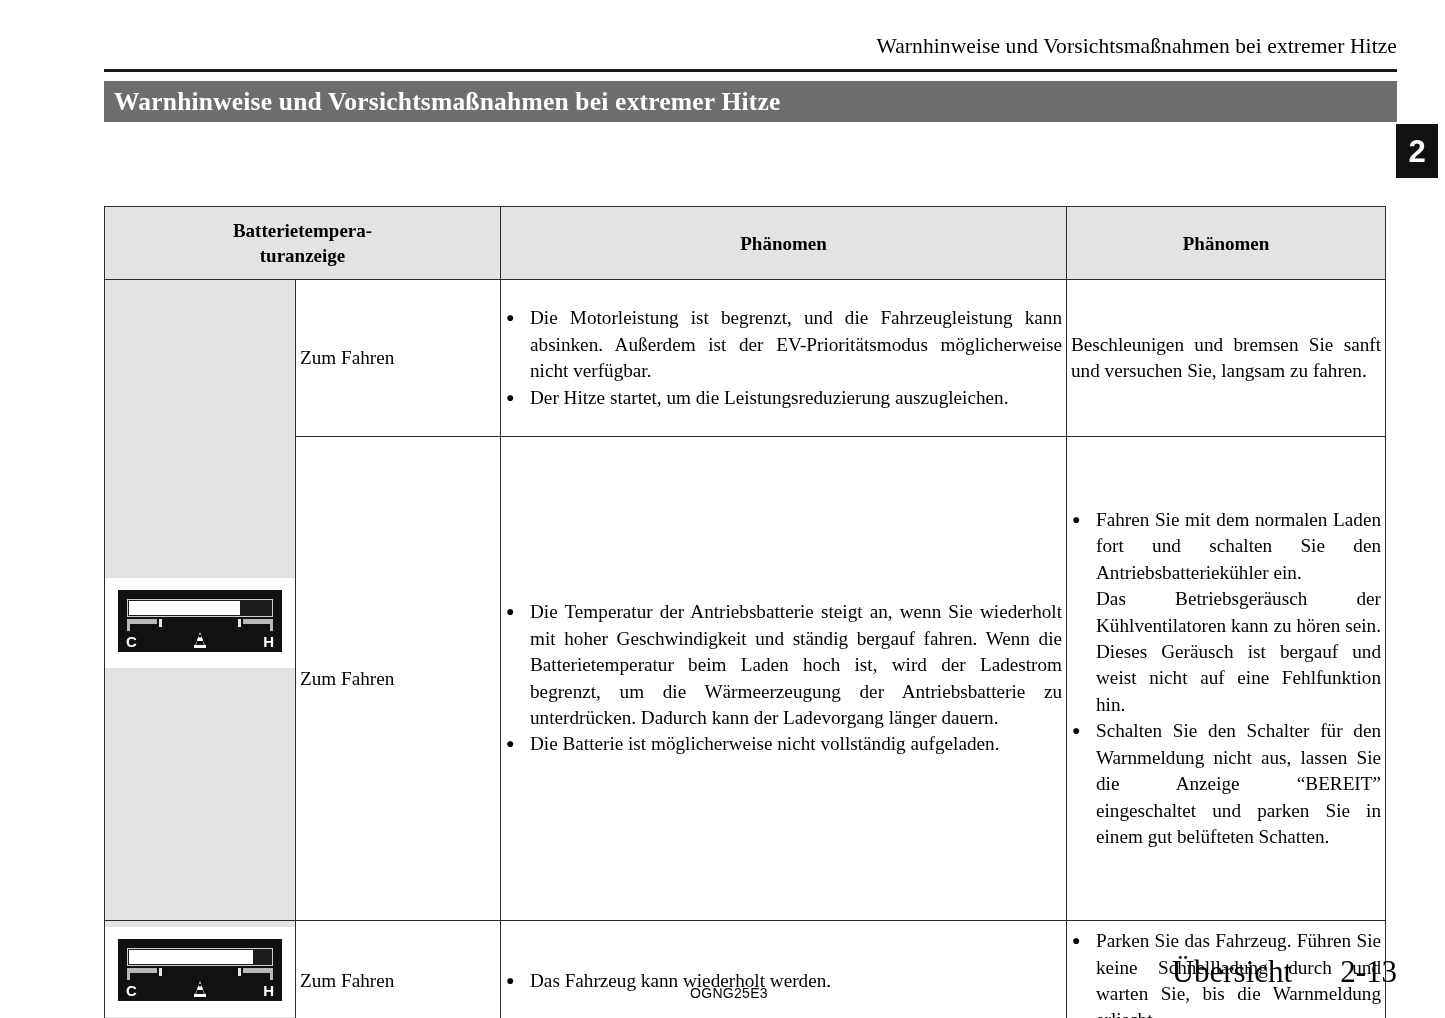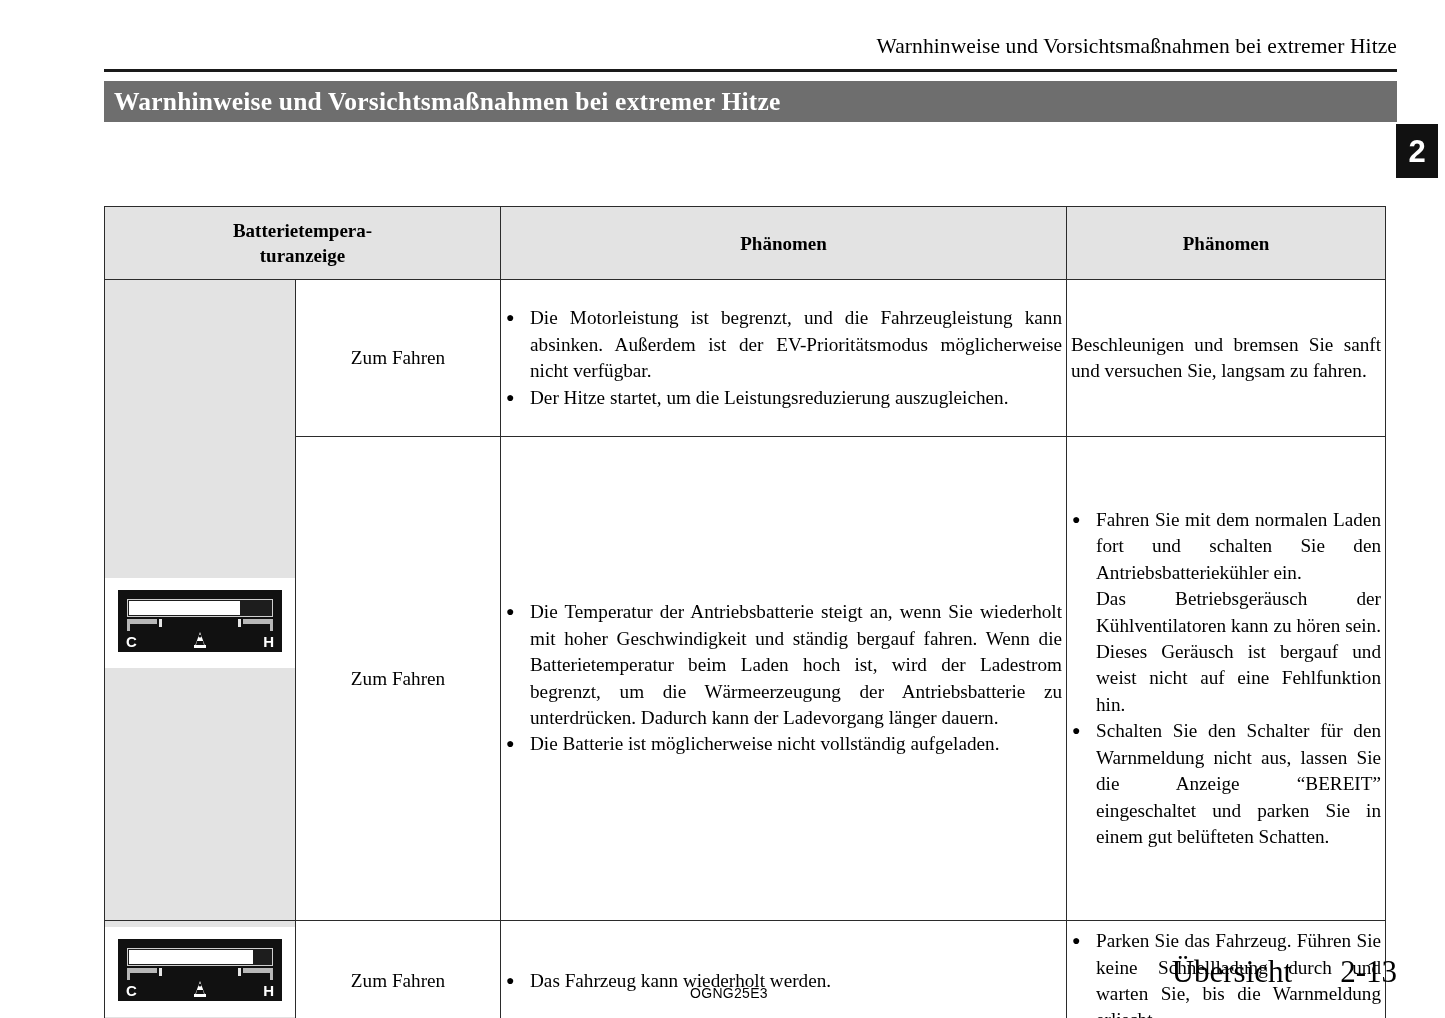--- a/index.html
+++ b/index.html
@@ -188,21 +188,21 @@
   .gauge-symbol {
     position: absolute;
     left: 50%;
     bottom: 2px;
     transform: translateX(-50%);
     width: 22px;
     height: 22px;
   }
 
   .cell-mode {
-    text-align: center;
+    text-align: left;
     font-size: 19.2px;
     padding: 6px 4px;
   }
 
   .cell-text {
     padding: 8px 10px 8px 12px;
     font-size: 19.2px;
     line-height: 26.4px;
     vertical-align: top;
   }

